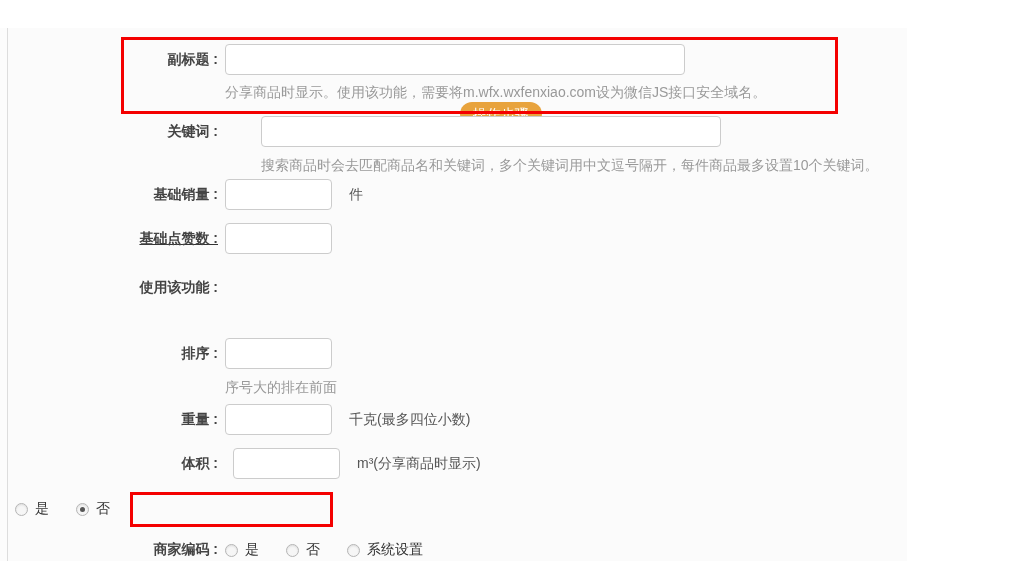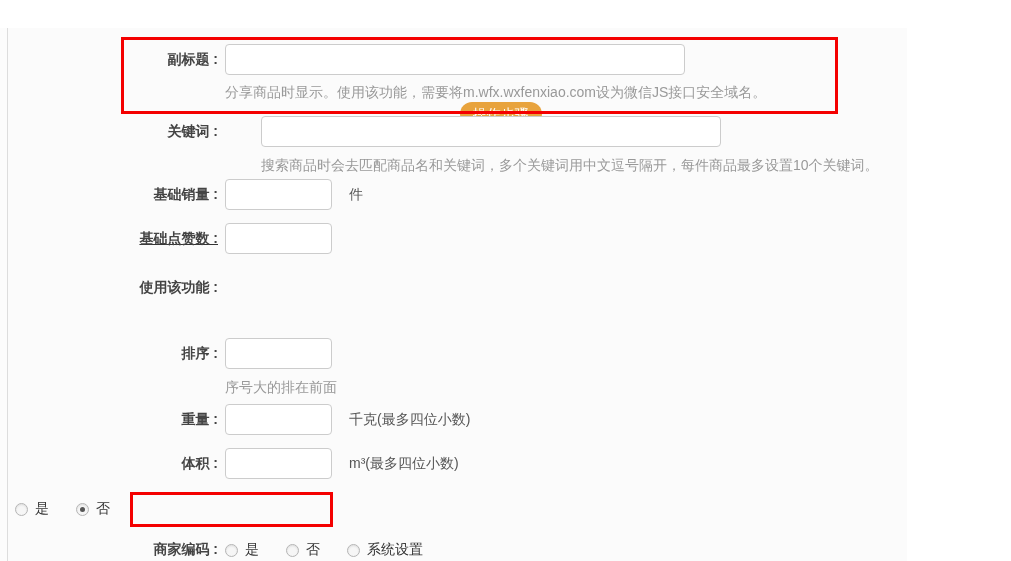--- a/index.html
+++ b/index.html
@@ -118,21 +118,21 @@
     z-index: 5;
   }
   
   .r1  { top: 16px; }
   .r2  { top: 88px; gap: 36px; }
   .r3  { top: 151px; }
   .r4  { top: 195px; text-decoration: underline; }
   .r5  { top: 244px; }
   .r6  { top: 310px; }
   .r7  { top: 376px; }
-  .r8  { top: 420px; }
+  .r8  { top: 420px; gap: 8px; }
   .r9  { top: 472px; }
   .r10 { top: 513px; }
 </style>
 </head>
 <body>
 
 <div class="page">
   <div class="left-strip"></div>
   <div class="panel">
 
@@ -187,21 +187,21 @@
       <div class="ctl with-suffix">
         <input class="inp sm" type="text" value="" style="">
         <span class="suffix">千克(最多四位小数)</span>
       </div>
     </div>
 
     <div class="row r8">
       <div class="lbl">体积 :</div>
       <div class="ctl with-suffix">
         <input class="inp sm" type="text" value="" style="">
-        <span class="suffix">m³(最多四位小数)</span>
+        <span class="suffix">m³(分享商品时显示)</span>
       </div>
     </div>
 
     <div class="row r9 radio-row">
       <div class="ctl">
         <span class="radio-opt">
           <span class="radio"></span>
           <span class="radio-lbl">是</span>
         </span>
         <span class="radio-opt">

